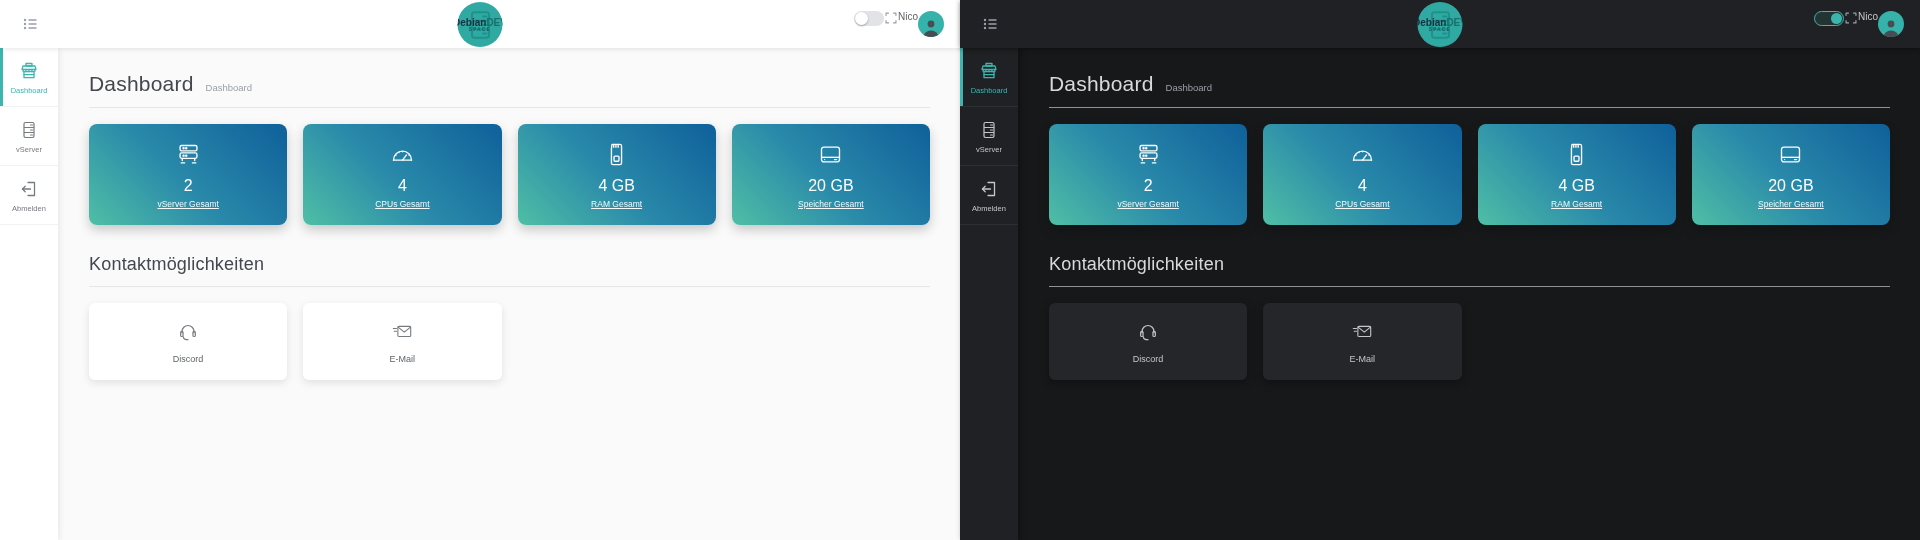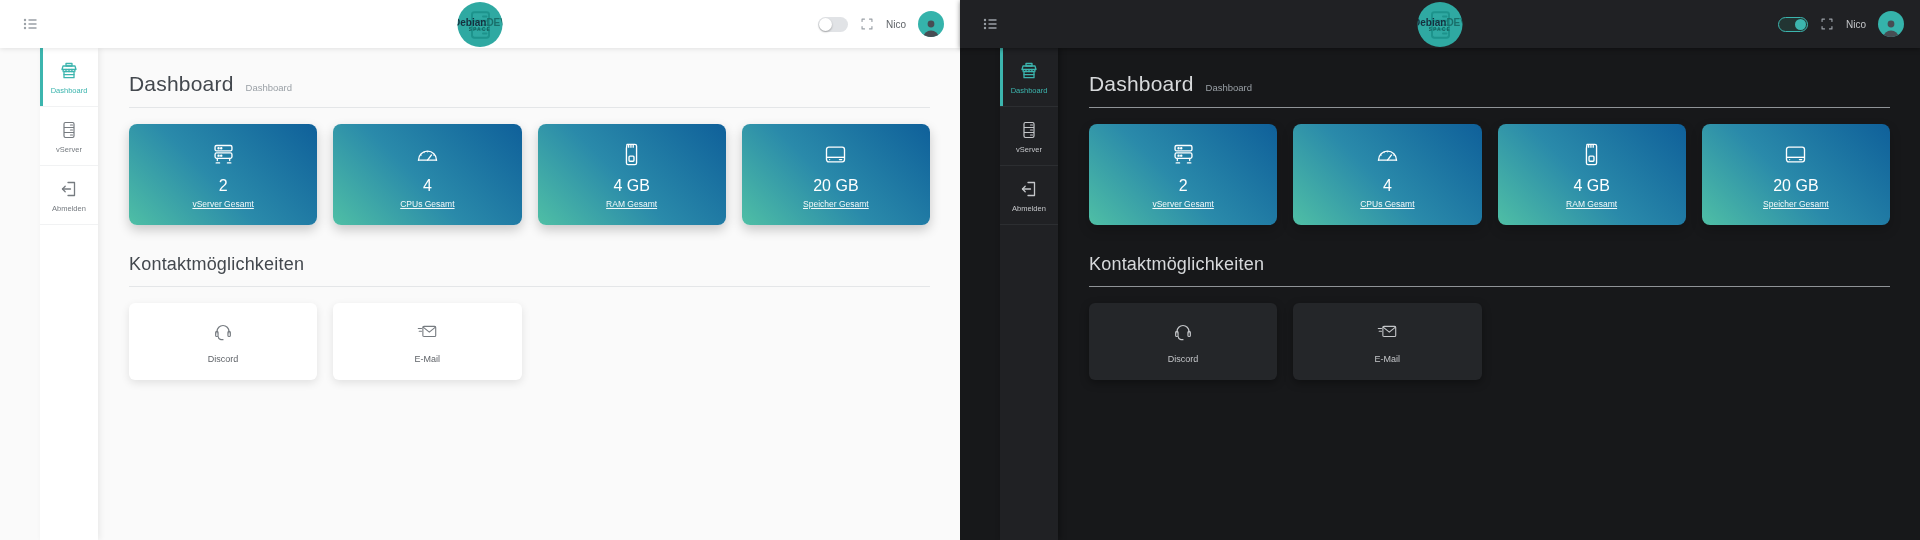--- a/index.html
+++ b/index.html
@@ -26,38 +26,38 @@
             padding:0 16px; position:relative; z-index:3; box-shadow:var(--topbar-shadow); }
   .hamburger { width:18px; height:18px; color:var(--muted); cursor:pointer; margin-left:6px; }
   .logo { position:absolute; left:50%; top:2px; transform:translateX(-50%); width:45px; height:45px;
           border-radius:50%; background:#2fa9a2; display:flex; flex-direction:column;
           align-items:center; justify-content:center; overflow:hidden; z-index:4; }
   .logo svg.rack { position:absolute; width:34px; height:34px; color:#1d938c; }
   .logo .lname { position:relative; font-size:10px; font-weight:bold; line-height:9px; }
   .logo .lname .p1 { color:#16303f; }
   .logo .lname .p2 { color:#1a6f6a; }
   .logo .lsub { position:relative; font-size:4.5px; letter-spacing:1.5px; color:#145c58; font-weight:bold; }
-  .topbar-right { margin-left:auto; display:flex; align-items:center; gap:12px; }
+  .topbar-right { margin-left:auto; display:flex; }
 
   .toggle { width:30px; height:15px; border-radius:8px; position:relative; cursor:pointer; }
   .light .toggle { background:#e1e3e6; }
   .light .toggle .knob { position:absolute; left:1px; top:1px; width:13px; height:13px; border-radius:50%;
                          background:#fff; box-shadow:0 1px 2px rgba(0,0,0,.3); }
   .dark .toggle { background:#223533; border:1px solid #3cb5ae; }
   .dark .toggle .knob { position:absolute; right:1px; top:1px; width:11px; height:11px; border-radius:50%;
                         background:#3cb5ae; }
 
   .expand { width:14px; height:14px; color:var(--muted); cursor:pointer; }
   .username { font-size:10px; color:var(--label); }
   .avatar { width:26px; height:26px; border-radius:50%; background:#35b3ab; overflow:hidden;
             display:flex; align-items:flex-end; justify-content:center; cursor:pointer; }
   .avatar svg { width:20px; height:20px; color:#474d53; }
 
   
-  .body-row { flex:1; display:flex; min-height:0;margin-left:40px; }
+  .body-row { flex:1; display:flex; min-height:0; }
   .sidebar { width:58px; background:var(--panel); box-shadow:var(--side-shadow); z-index:2; }
   .side-item { display:flex; flex-direction:column; align-items:center; gap:5px;
                padding:13px 0 11px; border-bottom:1px solid var(--side-sep); position:relative; cursor:pointer; }
   .side-item .si-icon { width:20px; height:20px; color:var(--icon-muted); }
   .side-item .si-label { font-size:7.5px; color:var(--icon-muted); }
   .side-item.active::before { content:''; position:absolute; left:0; top:0; bottom:0; width:3px; background:var(--accent); }
   .side-item.active .si-icon, .side-item.active .si-label { color:var(--accent); }
 
   .content { flex:1; padding:24px 30px 0 31px; }
   .page-head { display:flex; align-items:baseline; gap:12px; }

